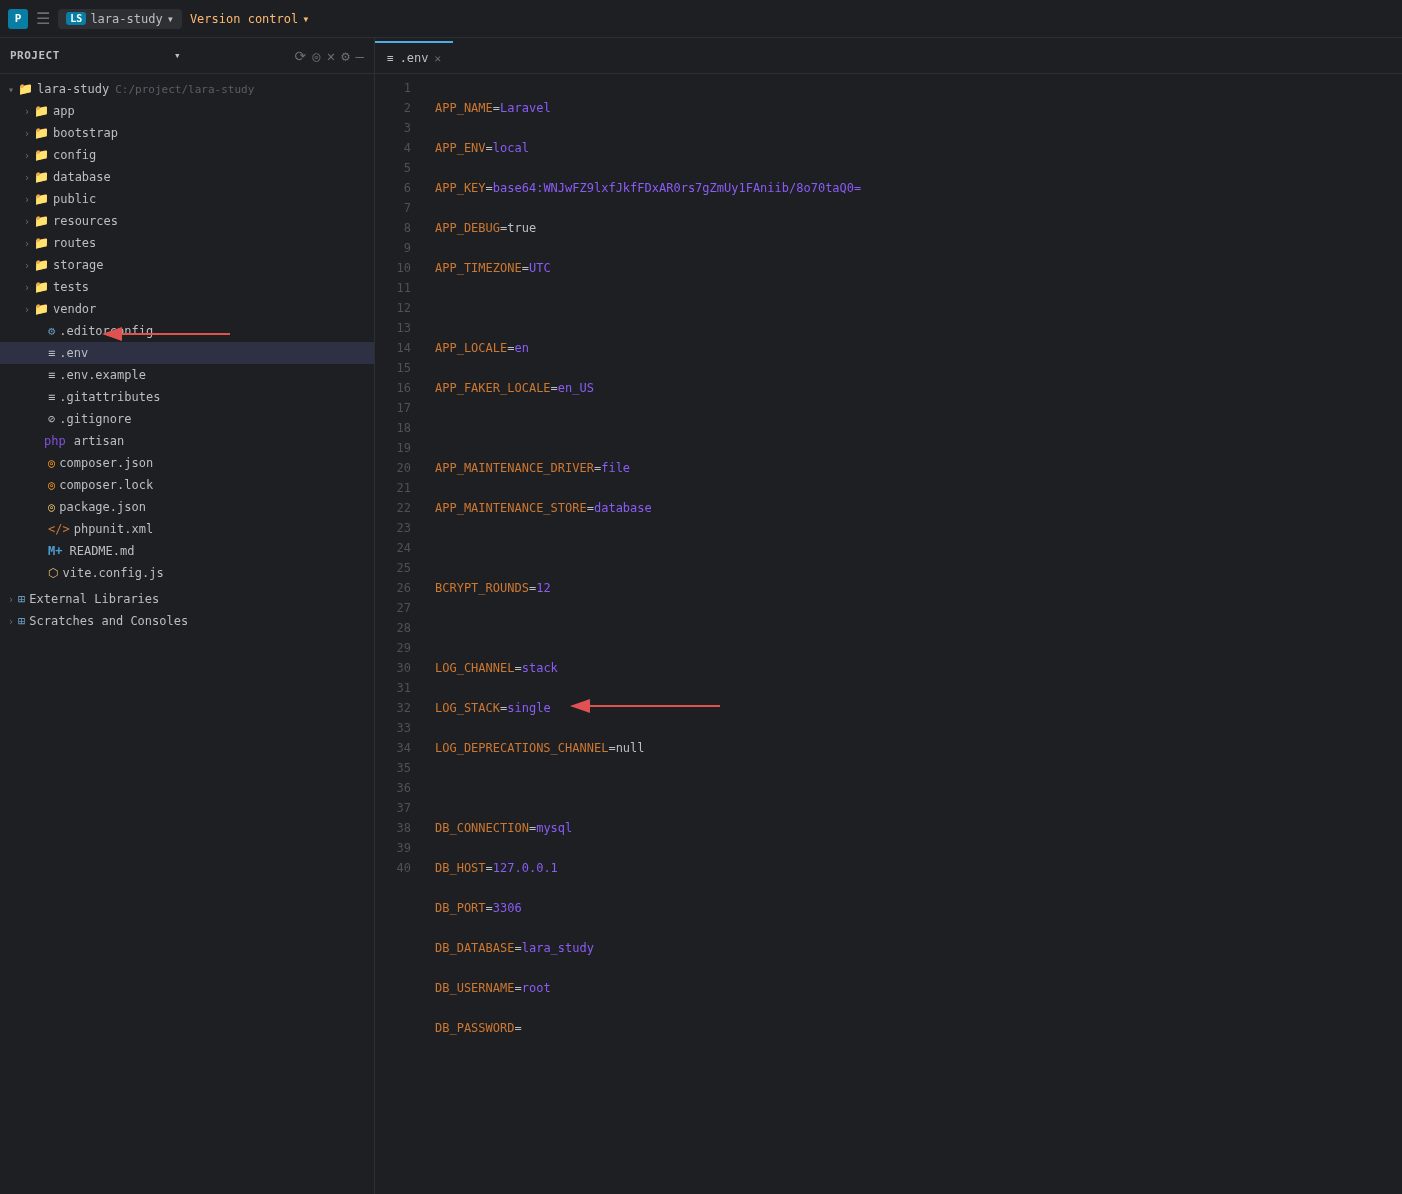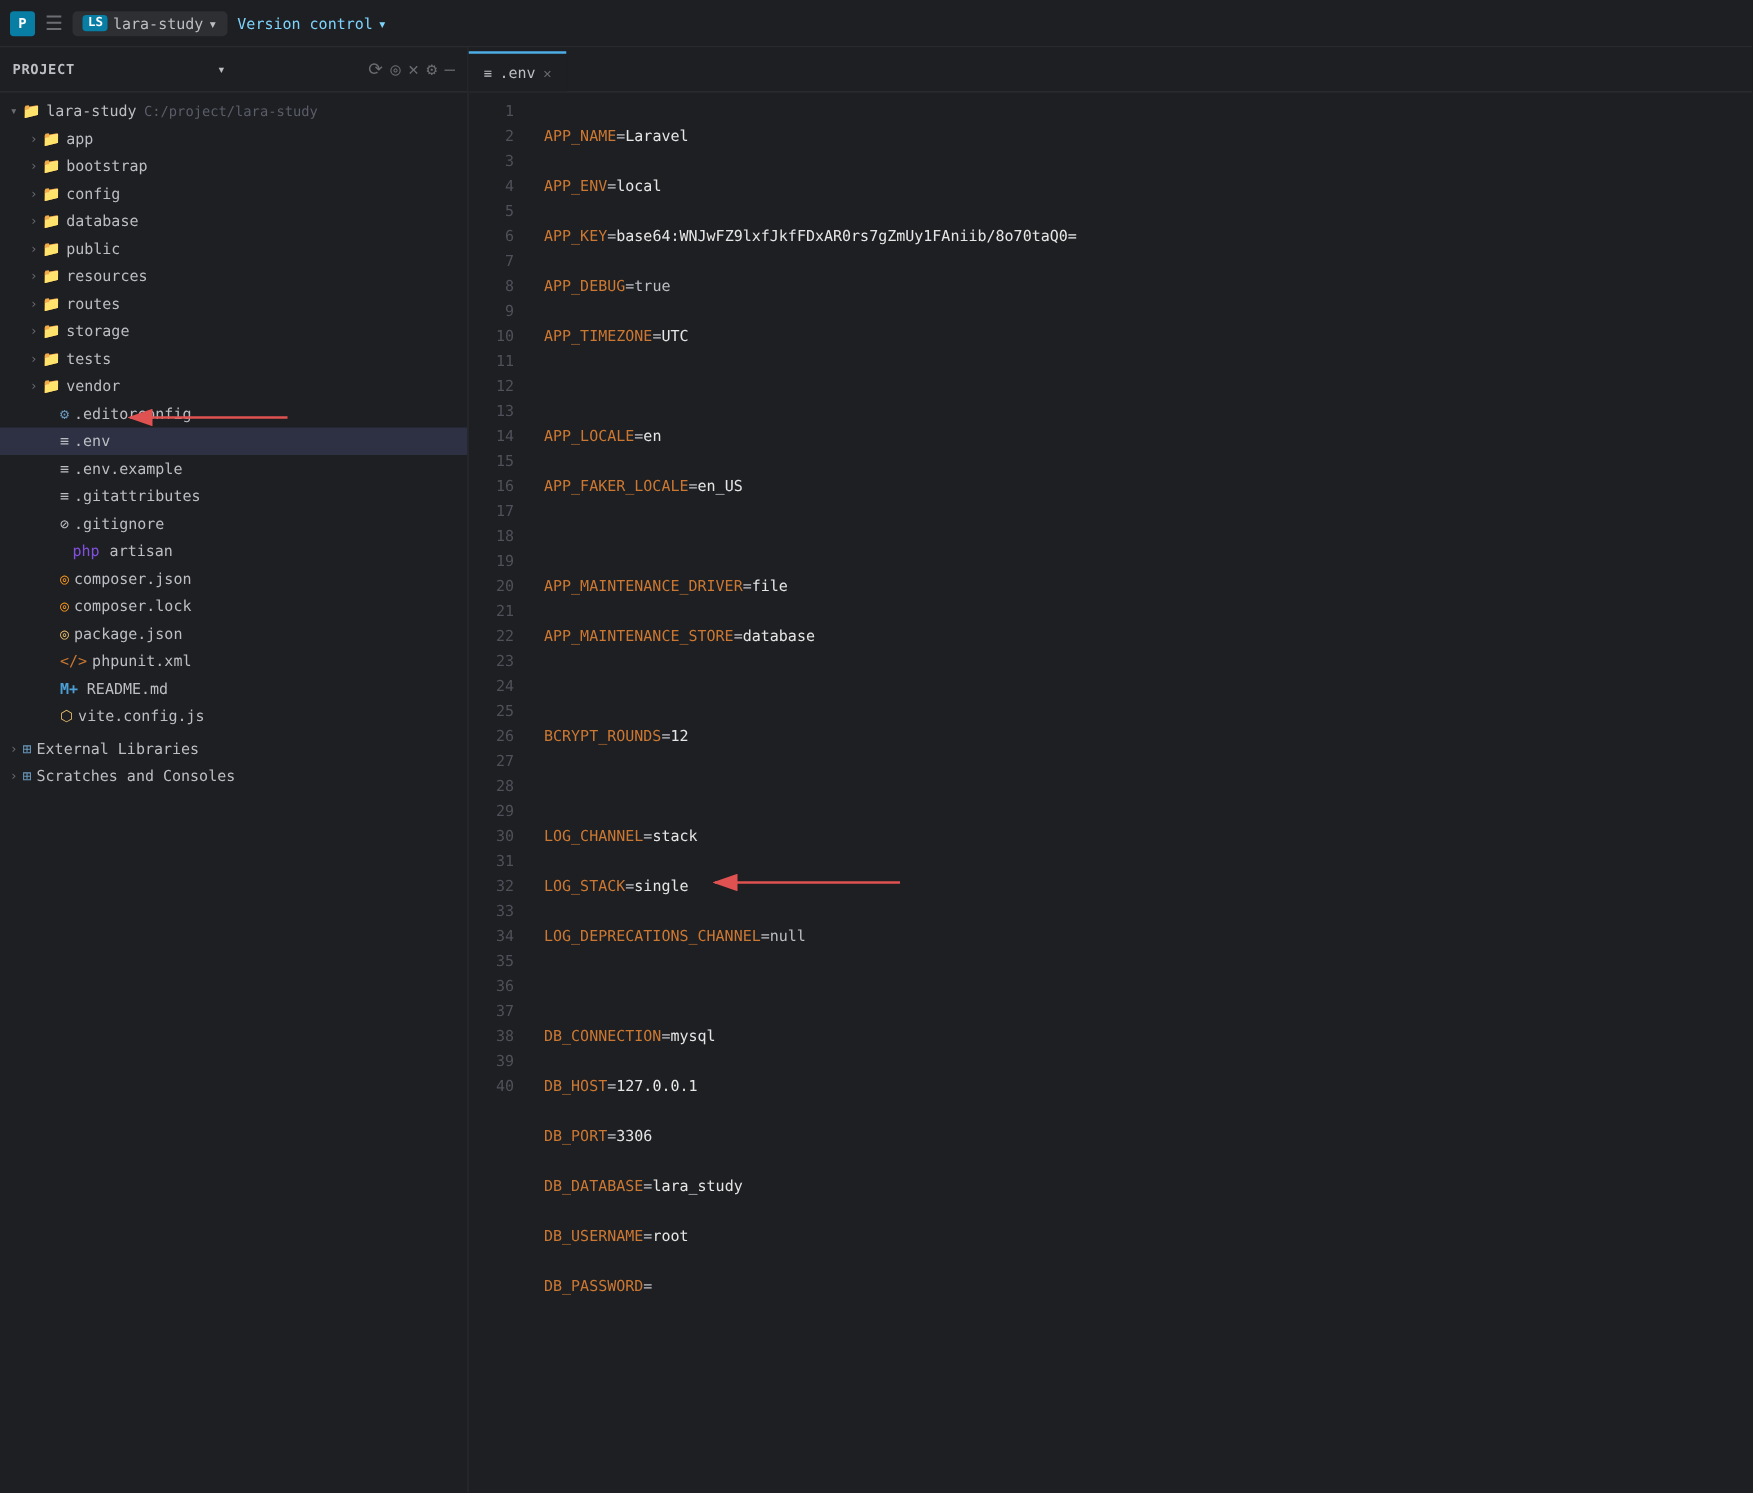--- a/index.html
+++ b/index.html
@@ -47,21 +47,21 @@
     .project-selector .ls-badge {
       background: #087ea4;
       color: white;
       font-size: 10px;
       font-weight: bold;
       padding: 1px 4px;
       border-radius: 3px;
     }
     .version-control-btn {
       display: flex; align-items: center; gap: 4px;
-      color: #7dd3fc;
+      color: #fdba74;
       cursor: pointer;
       font-size: 12px;
     }
 
     
     #main-layout {
       display: flex;
       height: calc(1194px - 38px);
     }
 
@@ -218,21 +218,21 @@
       white-space: pre;
     }
 
     .line {
       line-height: 20px;
       display: block;
     }
 
     
     .key { color: #cc7832; }
-    .val-string { color: #e5e5e5; }
+    .val-string { color: #8b5cf6; }
     .val-other { color: #bcbec4; }
     .equals { color: #bcbec4; }
 
     
     #code-editor::-webkit-scrollbar { width: 8px; }
     #code-editor::-webkit-scrollbar-track { background: #1e1f22; }
     #code-editor::-webkit-scrollbar-thumb { background: #3d3f44; border-radius: 4px; }
 
     #file-tree::-webkit-scrollbar { width: 6px; }
     #file-tree::-webkit-scrollbar-track { background: #1e1f22; }
@@ -373,21 +373,21 @@
         <span class="file-icon" style="color:#bcbec4;">≡</span>
         <span class="label">.gitattributes</span>
       </div>
 
       <div class="tree-item" style="padding-left:34px;">
         <span class="chevron" style="width:14px;display:inline-block;"></span>
         <span class="file-icon" style="color:#bcbec4;">⊘</span>
         <span class="label">.gitignore</span>
       </div>
 
-      <div class="tree-item" style="padding-left:44px;">
+      <div class="tree-item" style="padding-left:30px;">
         <span class="chevron" style="width:14px;display:inline-block;"></span>
         <span class="file-icon icon-php">php</span>
         <span class="label" style="margin-left:4px;">artisan</span>
       </div>
 
       <div class="tree-item" style="padding-left:34px;">
         <span class="chevron" style="width:14px;display:inline-block;"></span>
         <span class="file-icon icon-composer">◎</span>
         <span class="label">composer.json</span>
       </div>

